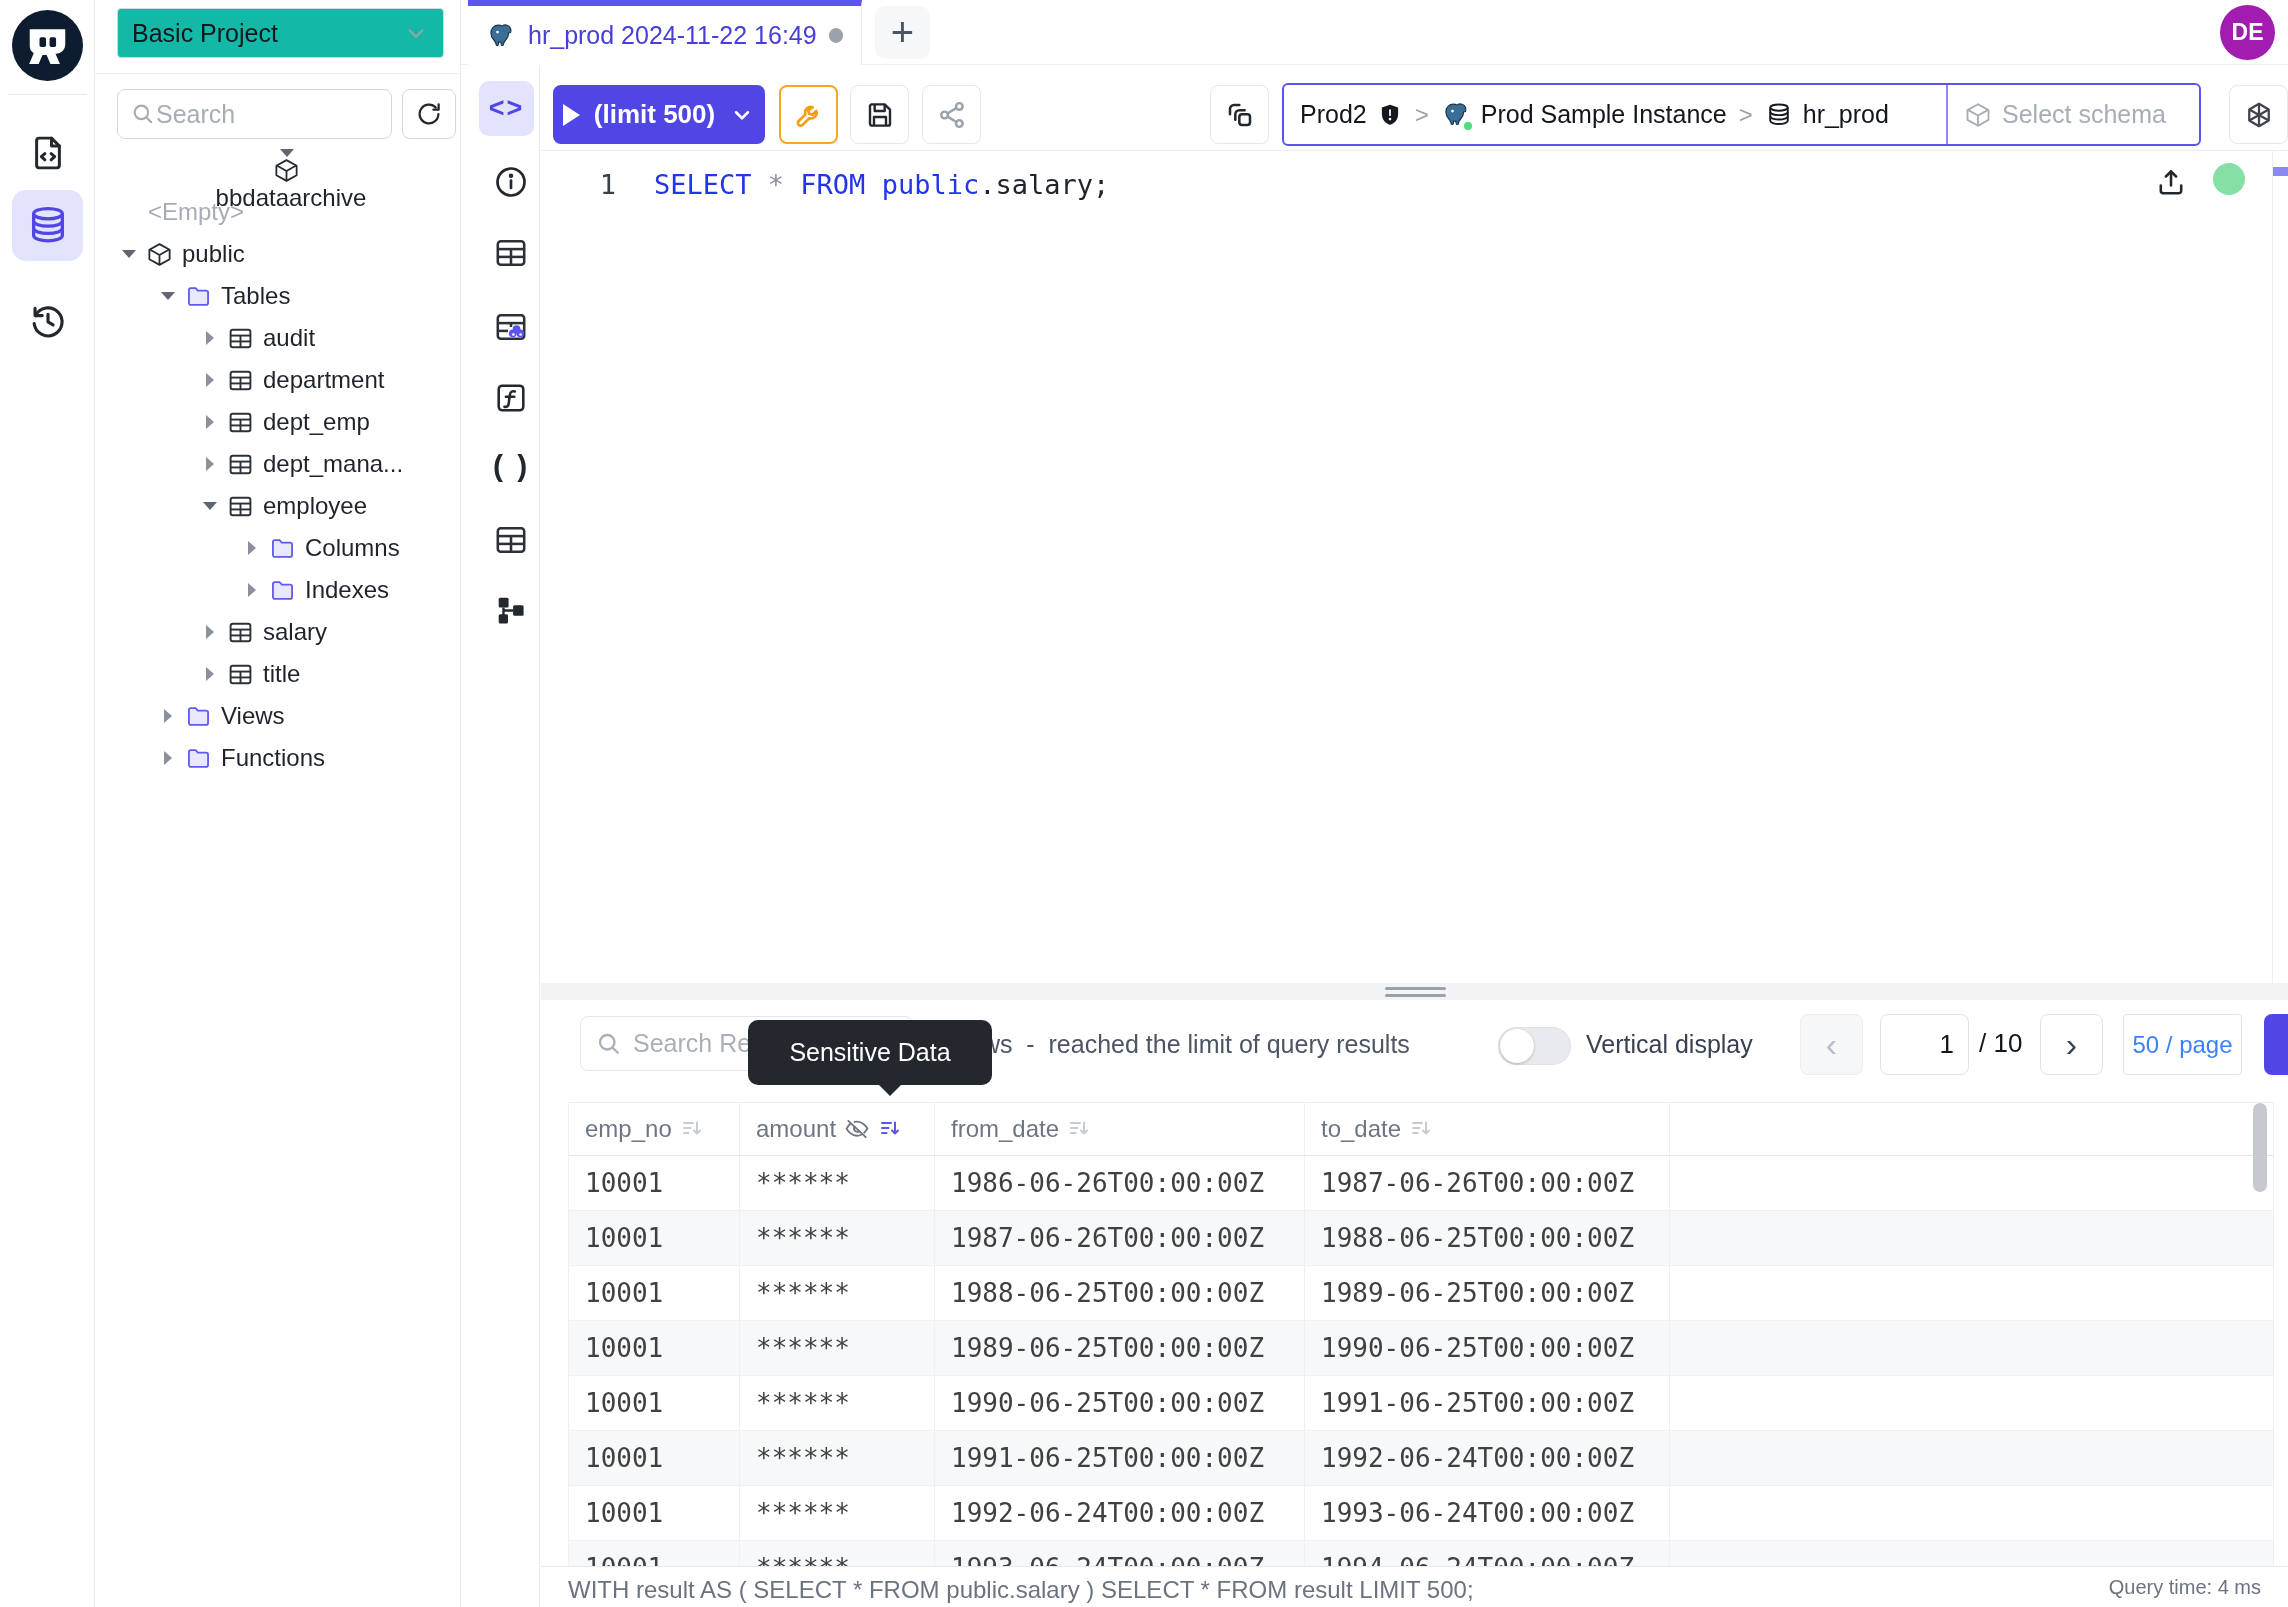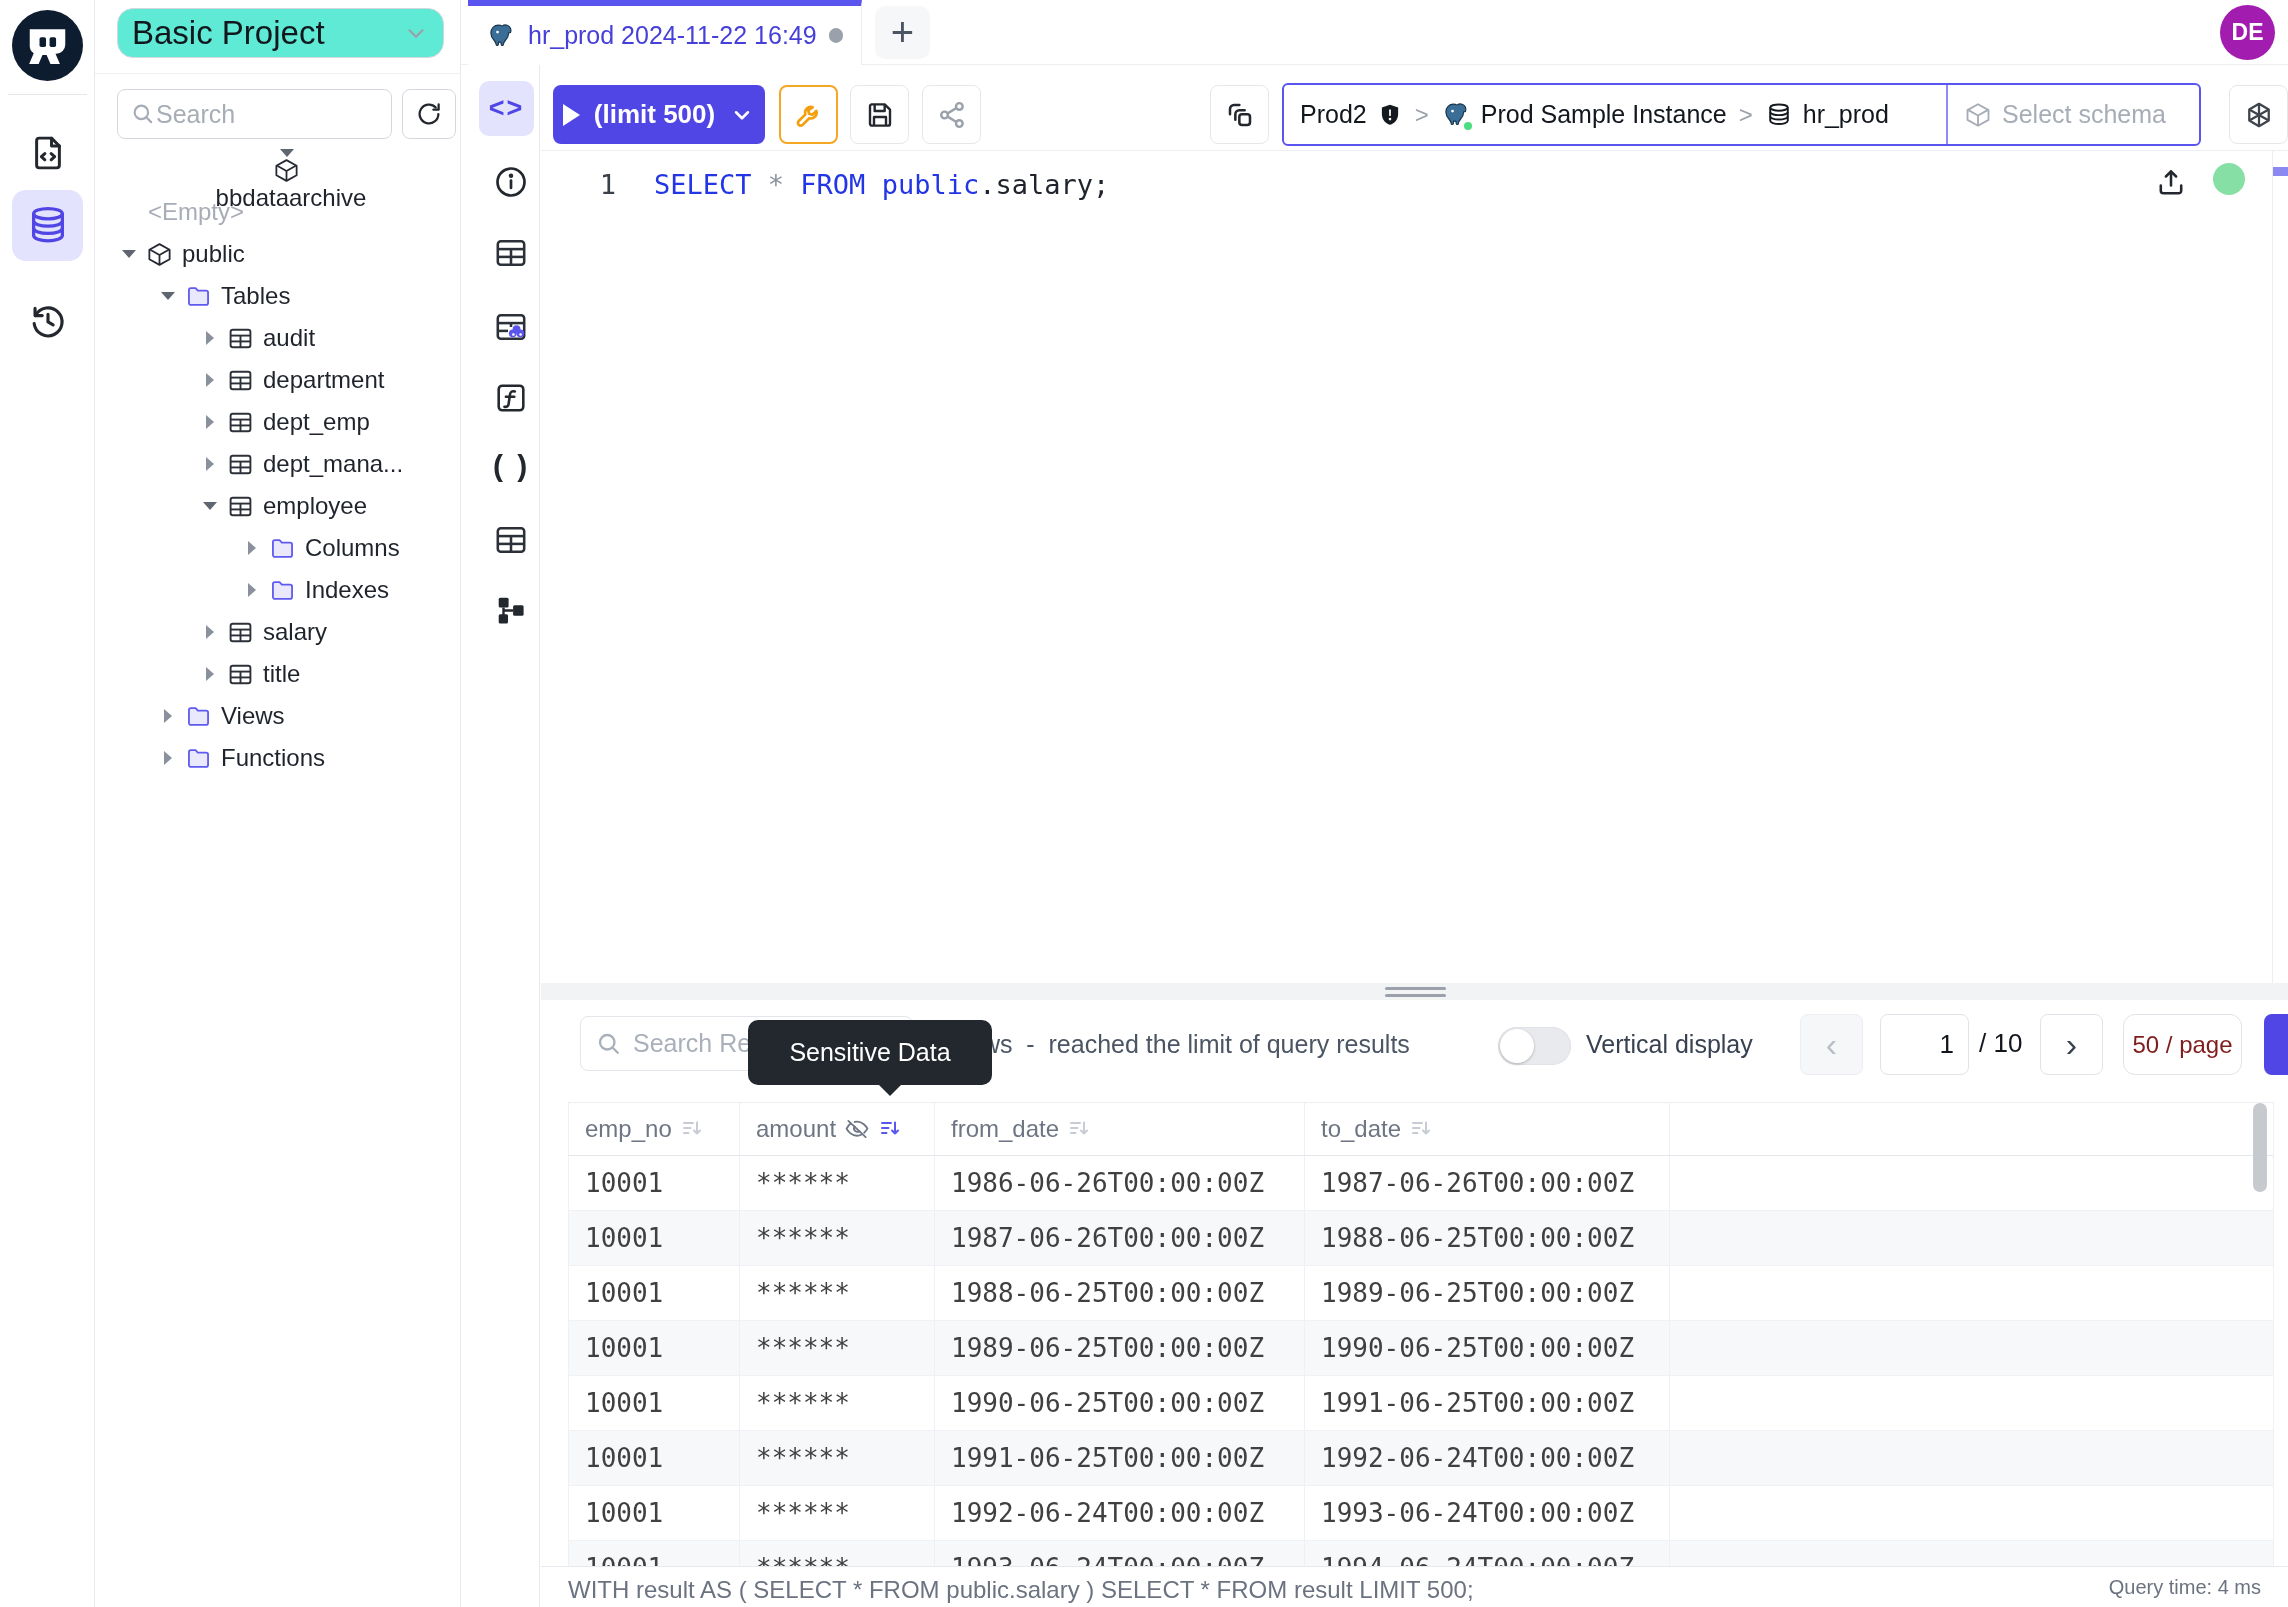--- a/index.html
+++ b/index.html
@@ -11,21 +11,21 @@
 
   
   #app-rail { left:0; top:0; width:95px; height:1608px; border-right:1px solid #e7e9ee; background:#fff; }
   #logo { left:12px; top:10px; width:71px; height:71px; }
   #rail-divider { left:8px; top:94px; width:79px; height:1px; background:#e5e7eb; }
   .rail-btn { width:71px; height:71px; border-radius:14px; display:flex; align-items:center; justify-content:center; }
   .rail-btn.active { background:#e3e3fd; }
 
   
   #sidebar { left:95px; top:0; width:366px; height:1608px; border-right:1px solid #e7e9ee; background:#fff; }
-  #project-select { position:absolute; left:22px; top:8px; width:327px; height:50px; border:1px solid #d4d8de; border-radius:16px; padding:0 14px; display:flex; align-items:center; justify-content:space-between; font-size:33px; color:#12161d; background:#5eead4; }
+  #project-select { position:absolute; left:22px; top:8px; width:327px; height:50px; border:1px solid #d4d8de; border-radius:4px; padding:0 14px; display:flex; align-items:center; justify-content:space-between; font-size:25px; color:#12161d; background:#14b8a6; }
   #sidebar-divider { position:absolute; left:0; top:73px; width:366px; height:1px; background:#edeff2; }
   #tree-search { position:absolute; left:22px; top:89px; width:275px; height:50px; border:1px solid #d4d8de; border-radius:8px; display:flex; align-items:center; padding:0 12px; background:#fff; }
   #tree-search input { border:none; outline:none; font-size:25px; color:#12161d; width:198px; font-family:"Liberation Sans",sans-serif; }
   #tree-search input::placeholder { color:#a7adb7; }
   #refresh-btn { position:absolute; left:307px; top:89px; width:54px; height:50px; border:1px solid #d4d8de; border-radius:8px; display:flex; align-items:center; justify-content:center; background:#fff; }
   #tree { position:absolute; left:0; top:149px; width:366px; }
   .tree-row { display:flex; align-items:center; height:42px; font-size:24px; color:#1f242c; white-space:nowrap; }
   .tree-row .caret { width:16px; margin-right:9px; display:flex; justify-content:center; flex:none; }
   .caret-down { width:0; height:0; border-left:7px solid transparent; border-right:7px solid transparent; border-top:8px solid #5f6670; }
   .caret-right { width:0; height:0; border-top:7px solid transparent; border-bottom:7px solid transparent; border-left:8px solid #8a919c; }
@@ -91,21 +91,21 @@
   #result-search input::placeholder { color:#aab0ba; }
   #row-count { position:absolute; left:370px; top:30px; font-size:25px; color:#4b5563; white-space:pre; }
   #vertical-toggle { position:absolute; left:957px; top:27px; width:73px; height:38px; border-radius:19px; background:#e9eaee; box-shadow:inset 0 0 0 1px #e0e2e7; }
   #vertical-toggle i { position:absolute; left:2px; top:2px; width:34px; height:34px; border-radius:50%; background:#fff; box-shadow:0 1px 3px rgba(0,0,0,.25); }
   #vertical-label { position:absolute; left:1045px; top:30px; font-size:25px; color:#374151; }
   .pg-btn { position:absolute; top:14px; width:63px; height:61px; border-radius:8px; display:flex; align-items:center; justify-content:center; font-size:34px; }
   #prev-btn { left:1259px; background:#f6f7f8; border:1px solid #ebedf0; color:#b8bec8; }
   #next-btn { left:1499px; background:#fff; border:1px solid #e0e3e8; color:#374151; }
   #page-input { position:absolute; left:1339px; top:14px; width:89px; height:61px; border:1px solid #e0e3e8; border-radius:8px; text-align:right; padding-right:14px; font-size:26px; color:#12161d; outline:none; background:#fff; font-family:"Liberation Sans",sans-serif; }
   #page-total { position:absolute; left:1438px; top:28px; font-size:26px; color:#12161d; white-space:pre; }
-  #page-size { position:absolute; left:1582px; top:14px; width:119px; height:61px; border:1px solid #e0e3e8; border-radius:12px; display:flex; align-items:center; justify-content:center; font-size:24px; color:#7f1d1d; background:#fff; }
+  #page-size { position:absolute; left:1582px; top:14px; width:119px; height:61px; border:1px solid #e0e3e8; border-radius:4px; display:flex; align-items:center; justify-content:center; font-size:24px; color:#3b82f6; background:#fff; }
   #export-stub { position:absolute; left:1723px; top:14px; width:28px; height:61px; background:#4f46e5; border-radius:8px 0 0 8px; }
 
   
   #tooltip { position:absolute; left:207px; top:20px; width:244px; height:65px; background:#23272e; border-radius:10px; color:#fff; font-size:25px; display:flex; align-items:center; justify-content:center; z-index:5; }
   #tooltip .tip-arrow { position:absolute; left:130px; bottom:-11px; width:0; height:0; border-left:12px solid transparent; border-right:12px solid transparent; border-top:12px solid #23272e; }
 
   
   #rtable { position:absolute; left:27px; top:102px; width:1706px; height:464px; overflow:hidden; border-left:1px solid #eef0f3; border-right:1px solid #eef0f3; border-top:1px solid #eceef2; }
   .tgrid { display:grid; grid-template-columns:171px 195px 370px 365px 1fr; }
   #thead { height:53px; border-bottom:1px solid #e3e6ea; background:#fff; }

